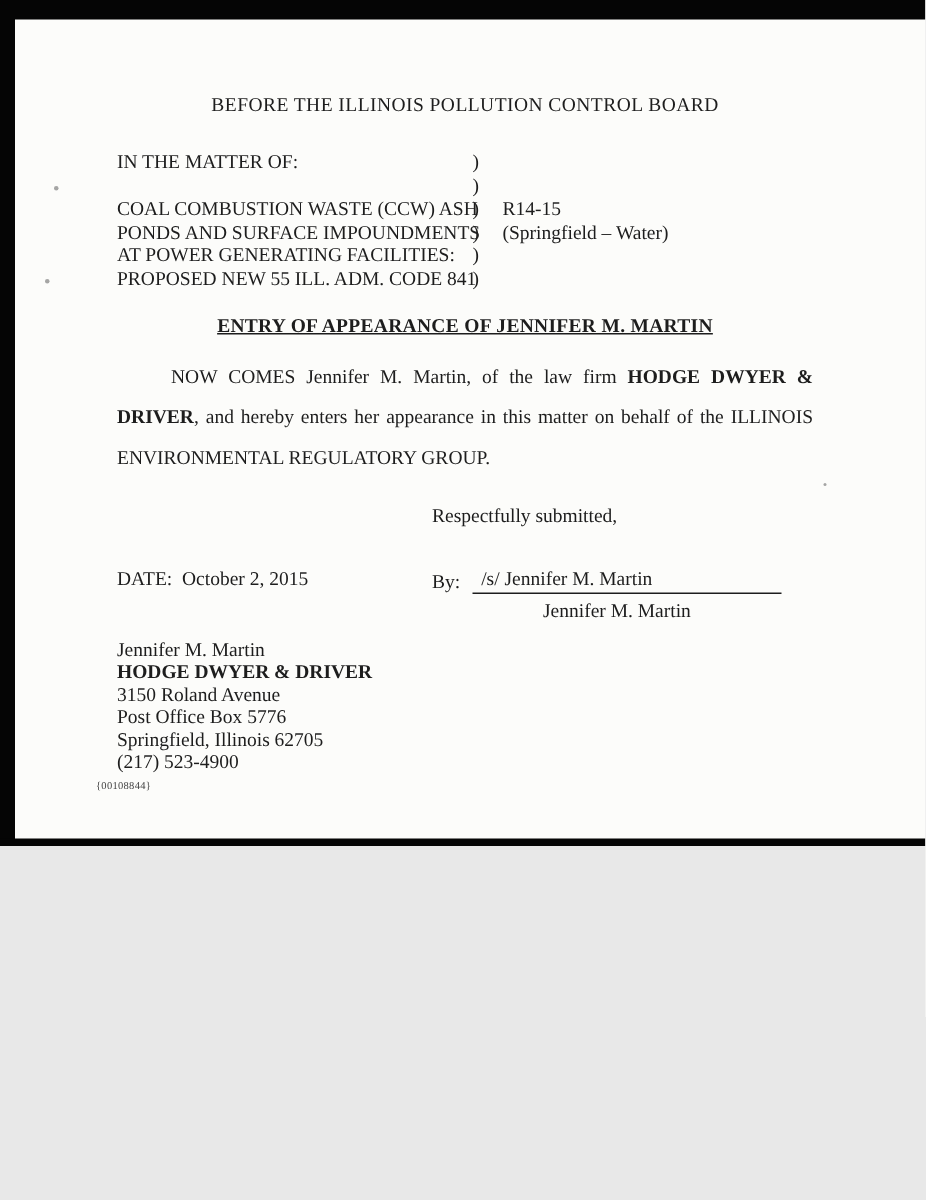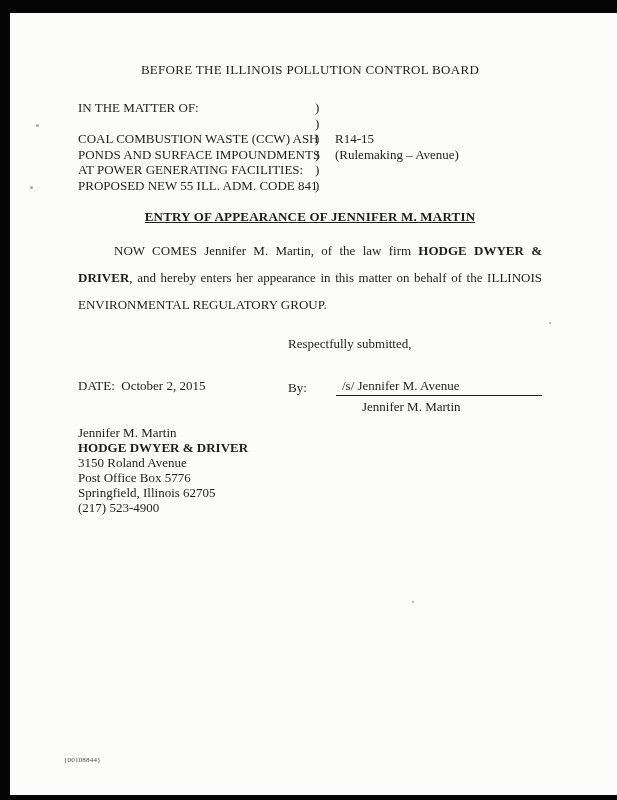--- a/index.html
+++ b/index.html
@@ -1,17 +1,17 @@
 <!DOCTYPE html>
 <html><head>
 <meta charset="utf-8">
 <style>
   html,body{margin:0;padding:0;background:#e8e8e8;}
   .page{
-    position:relative;width:617px;height:800px;background:#fcfcfa;
+    position:relative;width:617px;height:564px;background:#fcfcfa;
     font-family:"Liberation Serif","DejaVu Serif",serif;color:#1d1d1d;
     overflow:hidden;box-sizing:border-box;
   }
   .scan-top{position:absolute;top:0;left:0;right:0;height:13px;background:#050505;}
   .scan-left{position:absolute;top:0;left:0;bottom:0;width:10px;background:#050505;}
   .scan-bottom{position:absolute;bottom:0;left:0;right:0;height:5px;background:#050505;}
   .speck{position:absolute;width:3px;height:3px;border-radius:50%;background:#6a6a6a;opacity:.6;}
   .speck.s1{left:36px;top:124px;}
   .speck.s2{left:30px;top:186px;}
   .speck.s3{left:549px;top:322px;width:2px;height:2px;}
@@ -34,21 +34,21 @@
   .body-par{
     margin:12px 0 0 0;line-height:27px;text-indent:36px;
     text-align:justify;width:464px;font-family:Liberation Serif, serif;
   }
 
   .closing{margin-top:18px;margin-left:210px;}
 
   .sig-row{display:flex;margin-top:26px;align-items:flex-start;}
   .date-line{width:210px;flex:0 0 210px;white-space:pre;}
   .by-block{flex:1;}
-  .by-line{display:flex;gap:8px;align-items:flex-end;justify-content:space-between;}
+  .by-line{display:flex;gap:8px;align-items:flex-end;}
   .by-label{flex:0 0 auto;}
   .sig-underline{
     flex:1;max-width:200px;border-bottom:1px solid #1d1d1d;
     padding-left:6px;padding-bottom:1px;white-space:nowrap;
   }
   .sig-name{margin-left:74px;margin-top:3px;white-space:nowrap;}
 
   .attorney{margin-top:10px;line-height:15px;}
 
   .footer-stamp{
@@ -83,21 +83,21 @@
           <span class="cap-right"></span>
         </div>
         <div class="cap-row">
           <span class="cap-left">COAL COMBUSTION WASTE (CCW) ASH</span>
           <span class="cap-paren">)</span>
           <span class="cap-right">R14-15</span>
         </div>
         <div class="cap-row">
           <span class="cap-left">PONDS AND SURFACE IMPOUNDMENTS</span>
           <span class="cap-paren">)</span>
-          <span class="cap-right">(Rulemaking – Avenue)</span>
+          <span class="cap-right">(Springfield – Water)</span>
         </div>
         <div class="cap-row">
           <span class="cap-left">AT POWER GENERATING FACILITIES:</span>
           <span class="cap-paren">)</span>
           <span class="cap-right"></span>
         </div>
         <div class="cap-row">
           <span class="cap-left">PROPOSED NEW 55 ILL. ADM. CODE 841</span>
           <span class="cap-paren">)</span>
           <span class="cap-right"></span>
@@ -108,21 +108,21 @@
 
     <p class="body-par" id="bodyPar"><span>NOW COMES Jennifer M. Martin, of the law firm </span><span style="font-weight: bold;">HODGE DWYER &amp; DRIVER</span><span>, and hereby enters her appearance in this matter on behalf of the ILLINOIS ENVIRONMENTAL REGULATORY GROUP.</span></p>
 
     <div class="closing">Respectfully submitted,</div>
 
     <div class="sig-row">
       <div class="date-line">DATE:  October 2, 2015</div>
       <div class="by-block">
         <div class="by-line">
           <span class="by-label">By:</span>
-          <span class="sig-underline">/s/ Jennifer M. Avenue</span>
+          <span class="sig-underline">/s/ Jennifer M. Martin</span>
         </div>
         <div class="sig-name">Jennifer M. Martin</div>
       </div>
     </div>
 
     <div class="attorney" id="attorney">
         <div>Jennifer M. Martin</div>
         <div style="font-weight: bold;">HODGE DWYER &amp; DRIVER</div>
         <div>3150 Roland Avenue</div>
         <div>Post Office Box 5776</div>

